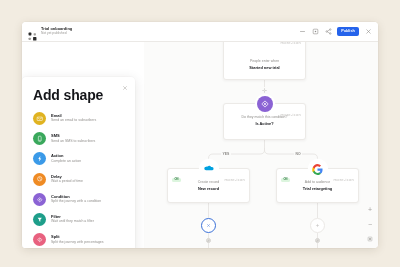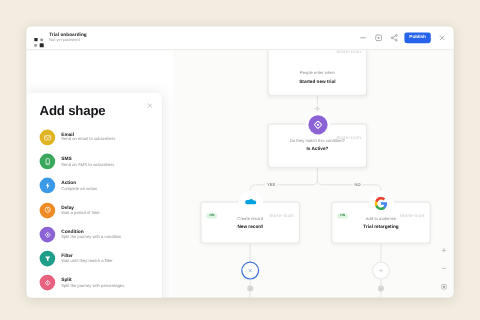--- a/index.html
+++ b/index.html
@@ -186,21 +186,21 @@
     box-shadow: 0 2px 12px rgba(40,30,15,0.11), 0 0 0 0.5px rgba(0,0,0,0.03);
     padding: 10px 9px 0 11px;
     z-index: 5;
   }
   .panel-close {
     position: absolute; right: 7px; top: 8px;
     width: 6px; height: 6px; color: #aeaca9; cursor: pointer;
     display: flex; align-items: center; justify-content: center;
   }
   .panel-title {
-    font-size: 11px; font-weight: bold; color: #15161a;
+    font-size: 14px; font-weight: bold; color: #15161a;
     letter-spacing: -0.15px; margin-bottom: 9px; display: block;
   }
   .shape-list { display: flex; flex-direction: column; gap: 7.2px; }
   .shape-item { display: flex; align-items: center; gap: 5px; cursor: pointer; }
   .shape-ico {
     width: 13px; height: 13px; border-radius: 50%;
     flex: 0 0 auto;
     display: flex; align-items: center; justify-content: center;
   }
   .shape-ico svg { display: block; }

